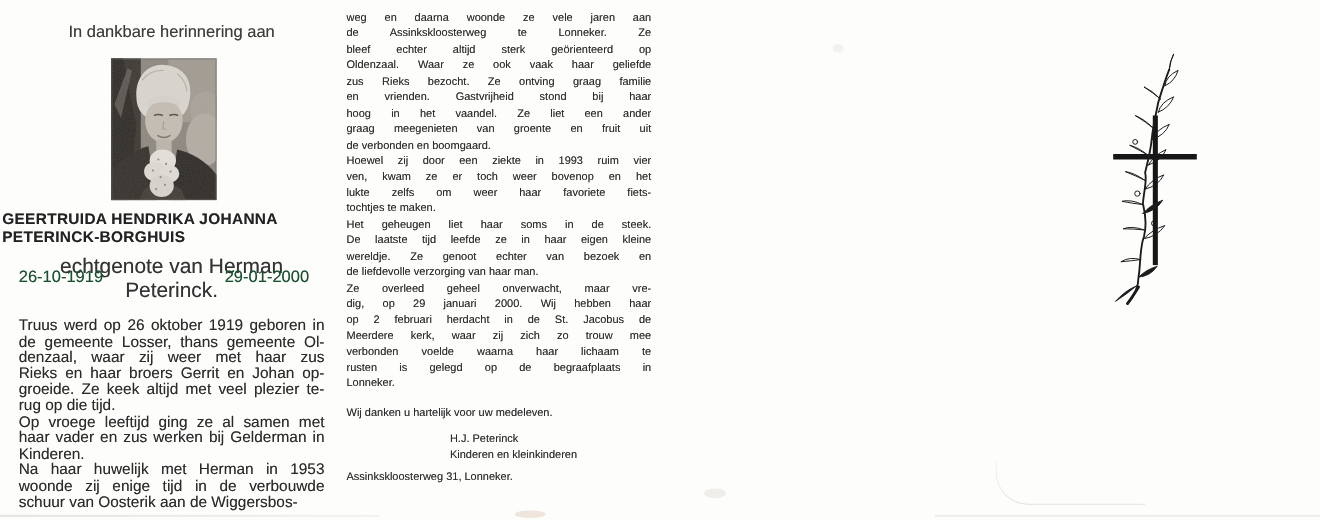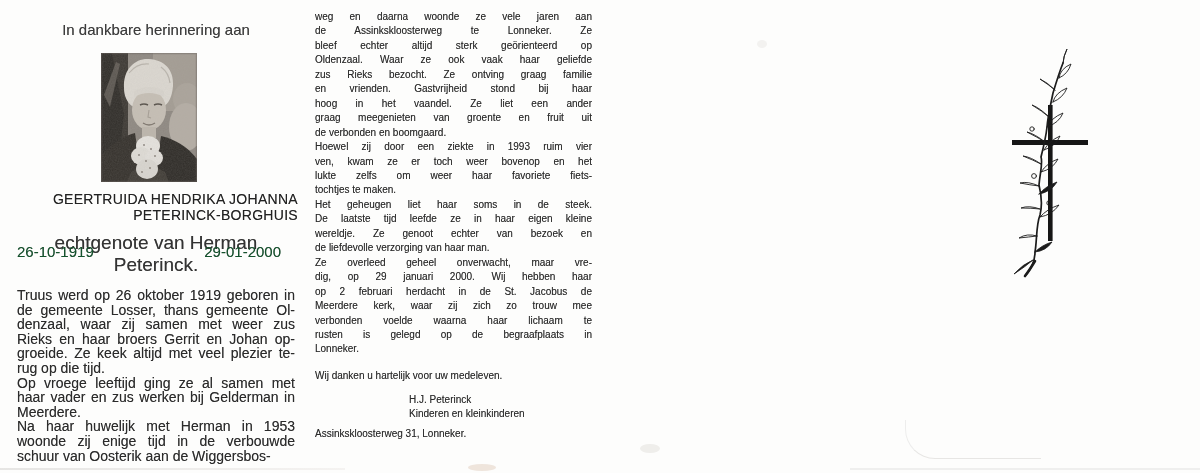--- a/index.html
+++ b/index.html
@@ -7,22 +7,22 @@
     position:relative;width:1200px;height:473px;overflow:hidden;
     background:#fdfdfc;color:#2b2b2b;
     font-family:"Liberation Sans",sans-serif;
     -webkit-font-smoothing:antialiased;
   }
   .soft{text-shadow:0 0 .45px rgba(60,60,60,.55);}
   
   .header-line{position:absolute;left:17px;top:21px;width:278px;text-align:center;
     font-size:15px;color:#3c3c3c;}
   .photo-wrap{position:absolute;left:101px;top:53px;width:96px;height:129px;}
-  .name-block{position:absolute;left:2px;top:192px;width:296px;text-align:right;
-    font-weight:normal;font-size:14px;line-height:15.5px;letter-spacing:.3px;color:#222;}
+  .name-block{position:absolute;left:2px;top:192px;width:296px;text-align:left;
+    font-weight:bold;font-size:14px;line-height:15.5px;letter-spacing:.3px;color:#222;}
   .relation-line{position:absolute;left:17px;top:232px;width:278px;text-align:center;
     font-size:19px;color:#333;}
   .dates-row{position:absolute;left:17px;top:243px;width:264px;display:flex;
     justify-content:space-between;font-size:15px;color:#14532d;}
   .body-left{position:absolute;left:17px;top:288px;width:278px;
     font-size:14px;line-height:14.6px;}
   
   .body-mid{position:absolute;left:315px;top:10px;width:277px;
     font-size:10px;line-height:14.45px;}
   .line{text-align:justify;text-align-last:justify;}
@@ -106,29 +106,29 @@
 
   <div class="dates-row">
     <span class="soft">26-10-1919</span>
     <span class="soft">29-01-2000</span>
   </div>
 
   <div class="body-left soft">
       <div>
         <div class="line">Truus werd op 26 oktober 1919 geboren in</div>
         <div class="line">de gemeente Losser, thans gemeente Ol-</div>
-        <div class="line">denzaal, waar zij samen met weer zus</div>
+        <div class="line">denzaal, waar zij weer met haar zus</div>
         <div class="line">Rieks en haar broers Gerrit en Johan op-</div>
         <div class="line">groeide. Ze keek altijd met veel plezier te-</div>
         <div class="line last">rug op die tijd.</div>
       </div>
       <div>
         <div class="line">Op vroege leeftijd ging ze al samen met</div>
         <div class="line">haar vader en zus werken bij Gelderman in</div>
-        <div class="line last">Meerdere.</div>
+        <div class="line last">Kinderen.</div>
       </div>
       <div>
         <div class="line">Na haar huwelijk met Herman in 1953</div>
         <div class="line">woonde zij enige tijd in de verbouwde</div>
         <div class="line last">schuur van Oosterik aan de Wiggersbos-</div>
       </div>
     </div>
 
   <div class="body-mid soft">
     <div>

